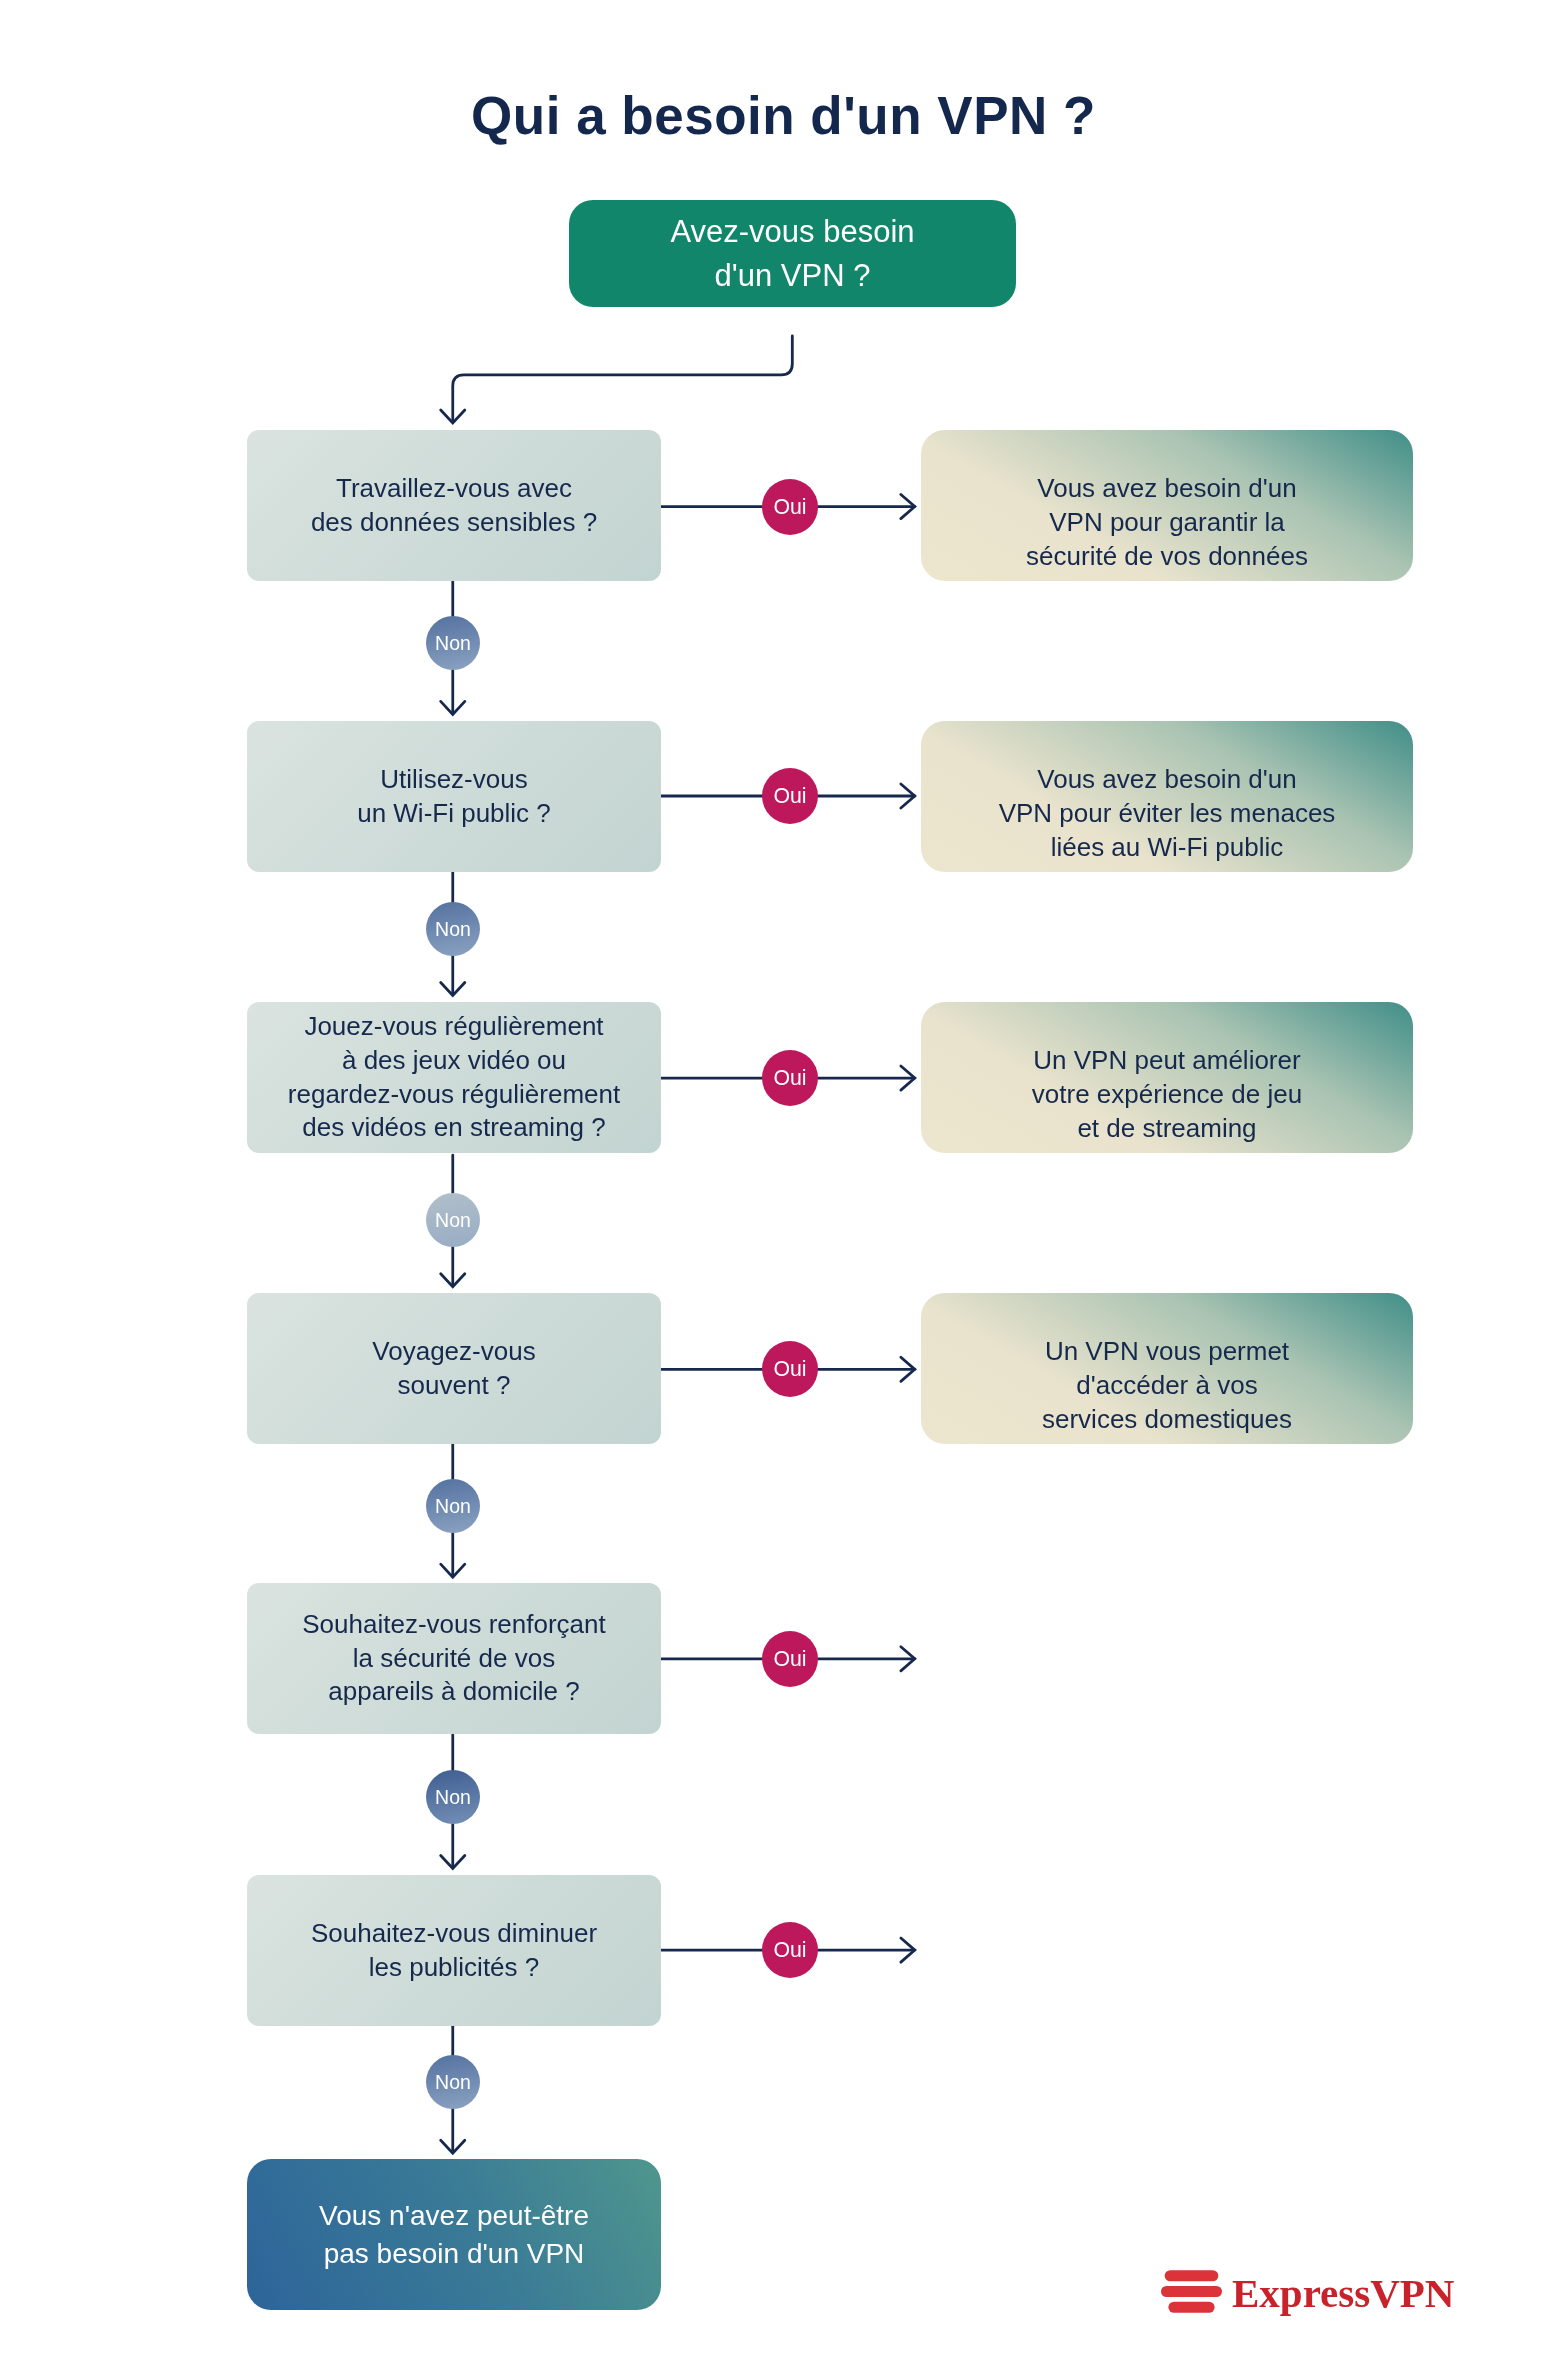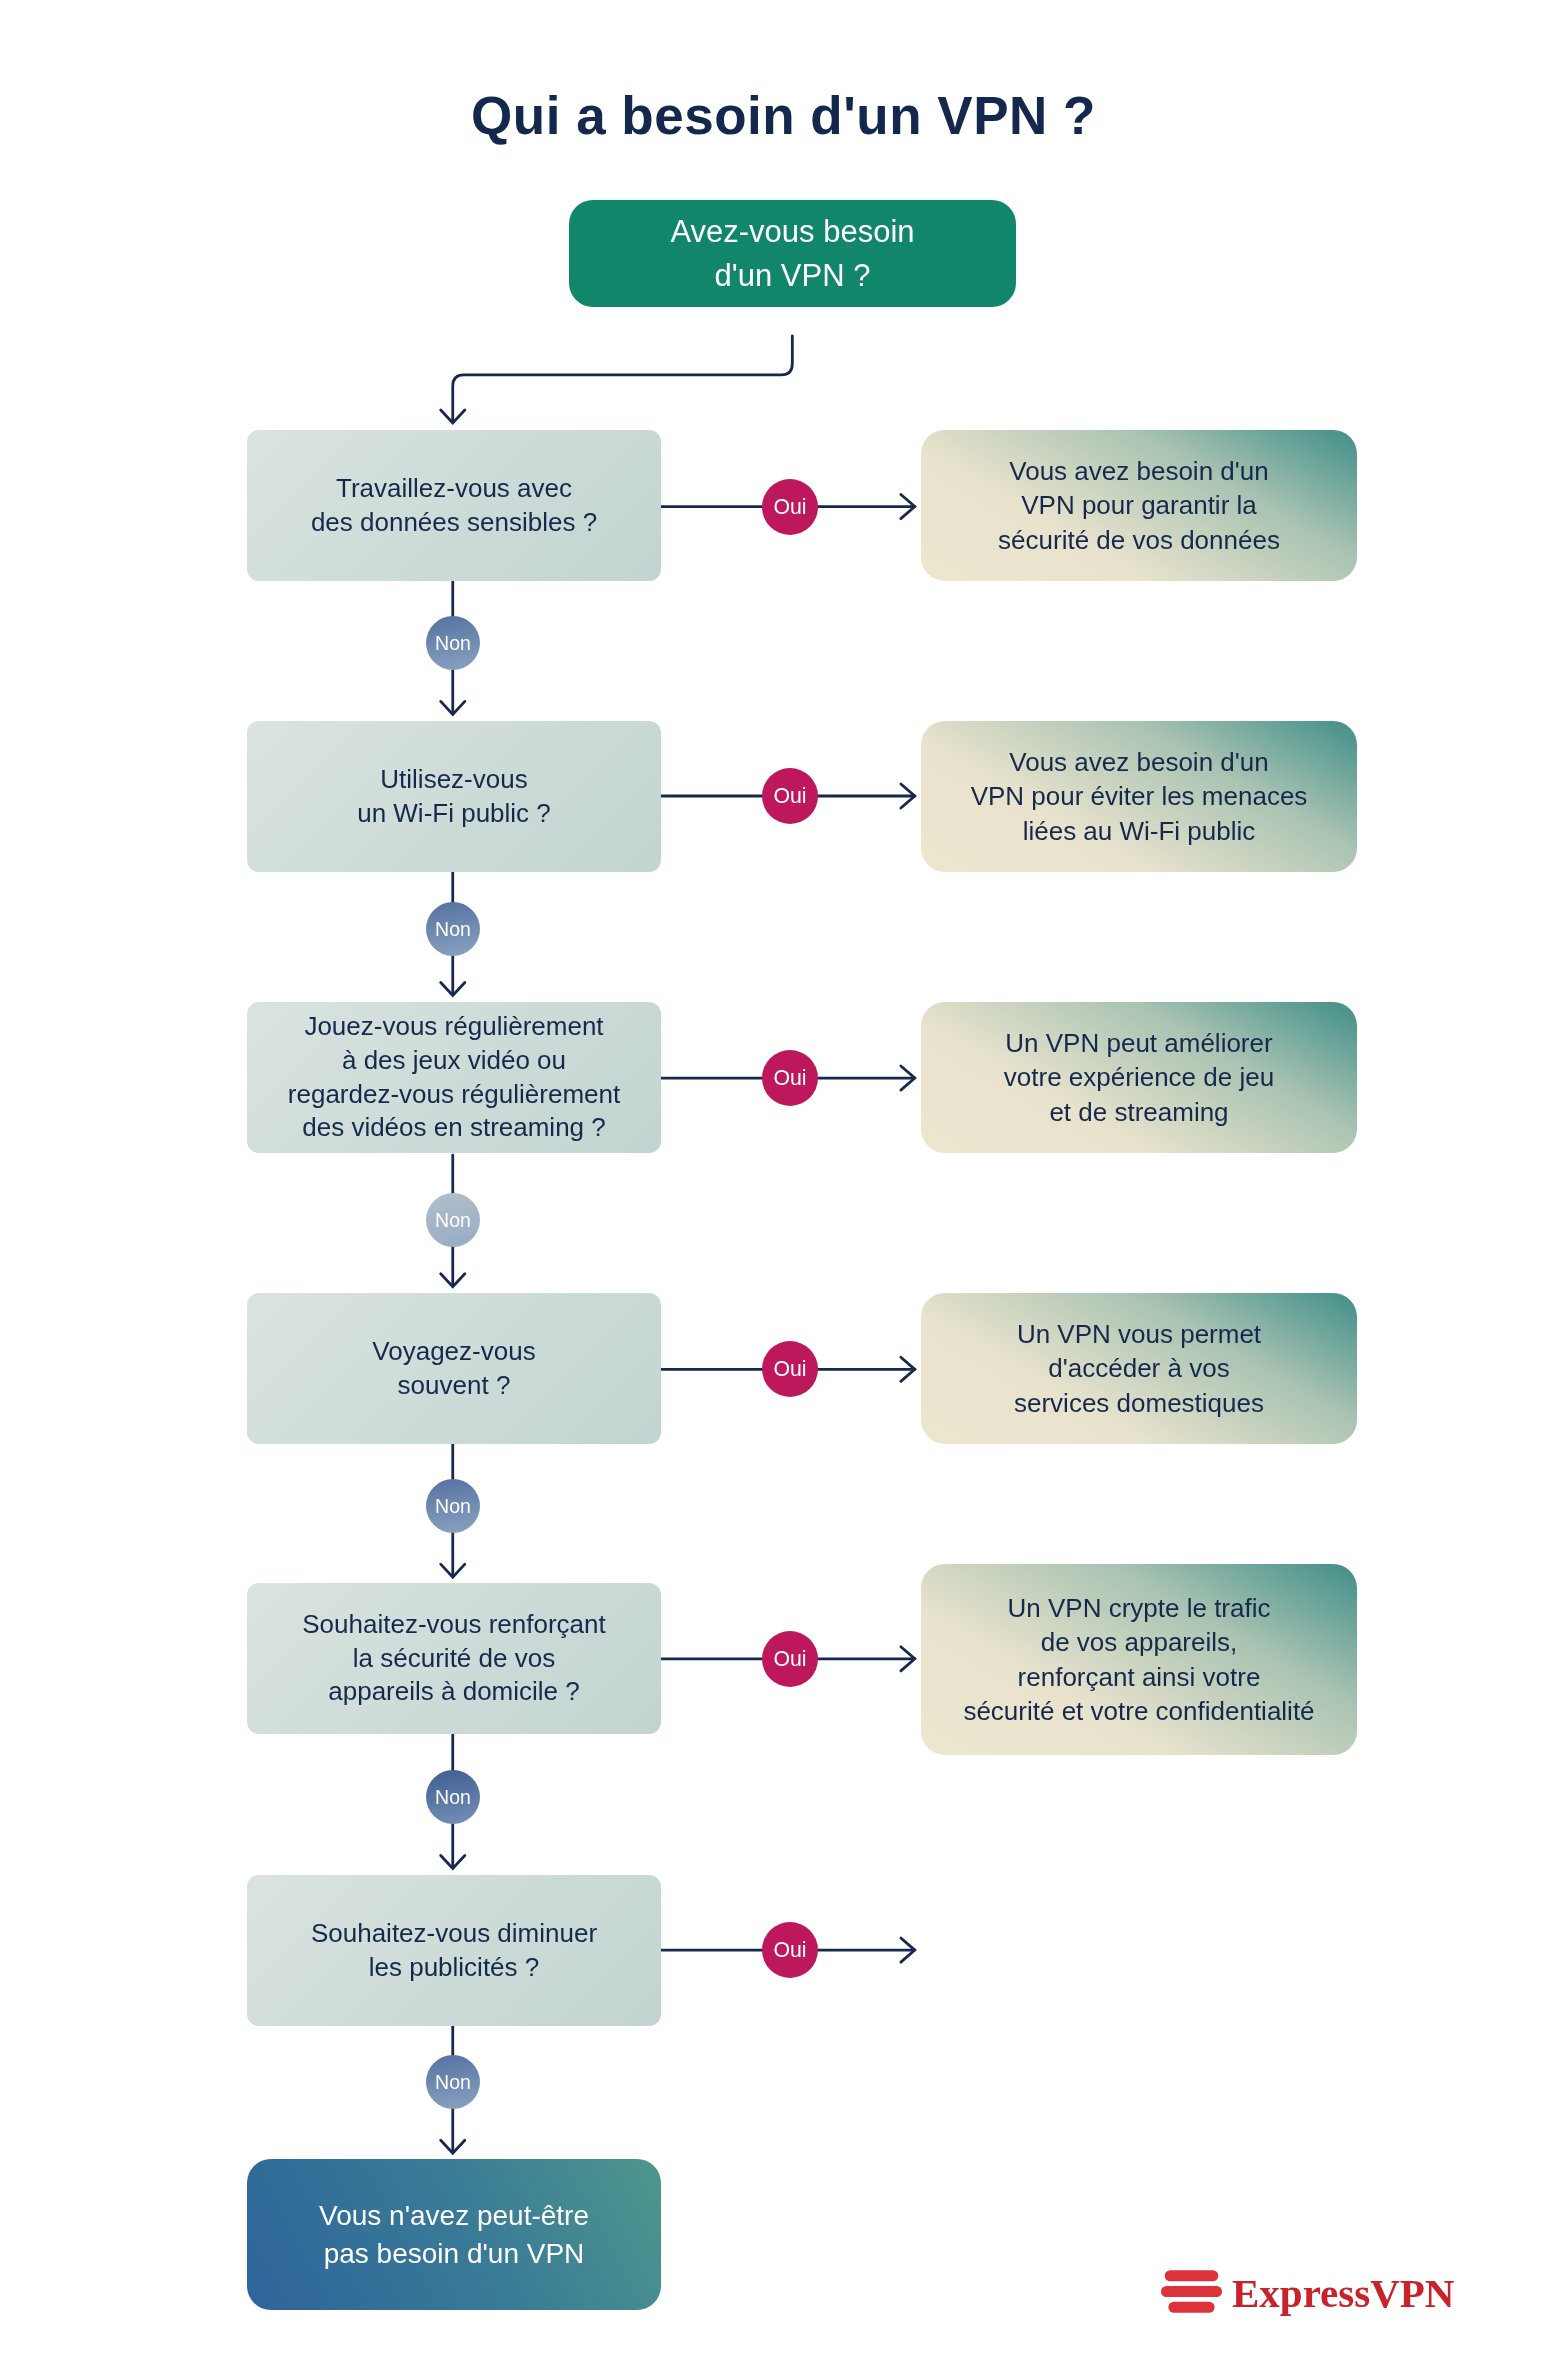--- a/index.html
+++ b/index.html
@@ -41,24 +41,24 @@
     display: flex; align-items: center; justify-content: center;
     text-align: center;
     color: #16294d;
     font-size: 26px; line-height: 1.3; font-weight: 500;
     white-space: pre-line;
     padding: 7.4px 13px;
     z-index: 2;
   }
   .abox {
     position: absolute;
-    left: 921px; width: 436px; height: 151px;
+    left: 921px; width: 492px; height: 151px;
     background: linear-gradient(210deg, #408e88 0%, #a9c3b2 32%, #e9e3cd 68%, #ece6cf 100%);
     border-radius: 24px;
-    display: flex; align-items: center; justify-content: center;
+    display: flex; align-items: flex-end; justify-content: center;
     text-align: center;
     color: #16294d;
     font-size: 26px; line-height: 1.32; font-weight: 500;
     white-space: pre-line;
     padding: 7.4px 13px;
     z-index: 2;
   }
   .badge {
     position: absolute;
     border-radius: 50%;
@@ -201,26 +201,20 @@
 services domestiques</span>
   </div>
   <div class="badge non" style="top:1479px">Non</div>
 
   <div class="qbox" style="top:1583px">
     <span>Souhaitez-vous renforçant
 la sécurité de vos
 appareils à domicile ?</span>
   </div>
   <div class="badge oui" style="top:1631px">Oui</div>
-  <div class="abox" style="top:1564px;height:191px">
-    <span>Un VPN crypte le trafic
-de vos appareils,
-renforçant ainsi votre
-sécurité et votre confidentialité</span>
-  </div>
   <div class="badge non dark" style="top:1770px">Non</div>
 
   <div class="qbox" style="top:1875px">
     <span>Souhaitez-vous diminuer
 les publicités ?</span>
   </div>
   <div class="badge oui" style="top:1922px">Oui</div>
   <div class="badge non" style="top:2055px">Non</div>
 
   <div class="end">

